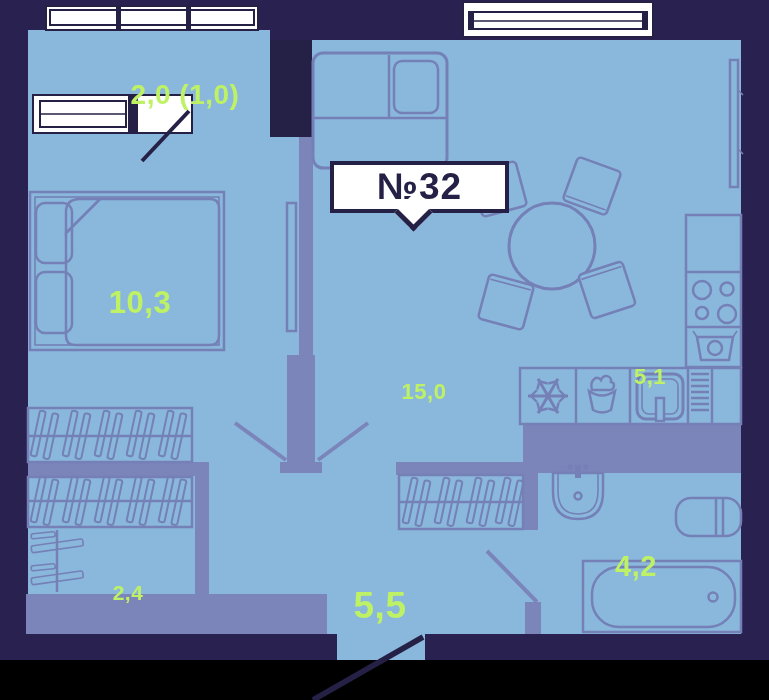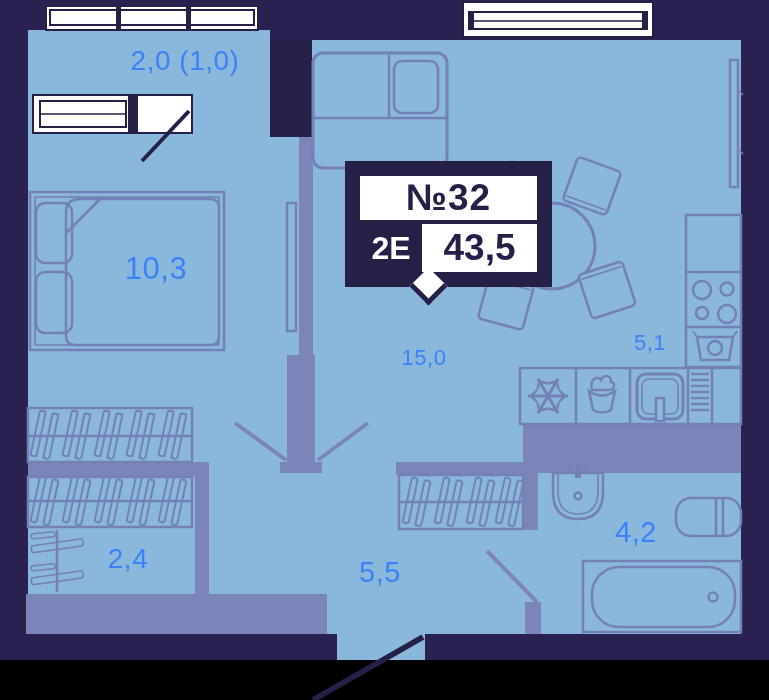--- a/index.html
+++ b/index.html
@@ -10,32 +10,32 @@
   .navy-base{position:absolute;left:0;top:0;width:769px;height:660px;background:#292150;}
   .floor{position:absolute;background:#8ab8dc;}
   .f-balcony{left:28px;top:30px;width:242px;height:65px;}
   .f-left{left:28px;top:95px;width:280px;height:539px;}
   .f-right{left:308px;top:40px;width:433px;height:594px;}
   .f-entry{left:337px;top:634px;width:88px;height:26px;}
   .overlay{position:absolute;left:0;top:0;z-index:3;}
   .labels{position:absolute;left:0;top:0;width:769px;height:700px;z-index:5;pointer-events:none;}
   .room-label{
     position:absolute;transform:translate(-50%,-50%);
-    color:#3b82f6;font-weight:400;letter-spacing:.5px;white-space:nowrap;
+    color:#bef264;font-weight:700;letter-spacing:.5px;white-space:nowrap;margin-top:34px;
   }
   .lab-balcony{left:185px;top:61px;font-size:28px;}
-  .lab-bedroom{left:156px;top:269px;font-size:31px;}
+  .lab-bedroom{left:140px;top:269px;font-size:31px;}
   .lab-living{left:424px;top:358px;font-size:22px;}
   .lab-kitchen{left:650px;top:343px;font-size:22px;}
-  .lab-wardrobe{left:128px;top:559px;font-size:28px;}
-  .lab-hallway{left:380px;top:572px;font-size:29px;}
+  .lab-wardrobe{left:128px;top:559px;font-size:21px;}
+  .lab-hallway{left:380px;top:572px;font-size:37px;}
   .lab-bathroom{left:636px;top:532px;font-size:29px;text-align:center;}
   .badge{
-    position:absolute;left:330px;top:161px;width:207px;z-index:6;
-    background:#252046;padding:15px;box-sizing:border-box;margin-left:15px;
+    position:absolute;left:330px;top:161px;width:179px;z-index:6;
+    background:#252046;padding:4px;box-sizing:border-box;
   }
   .badge-top{
     height:44px;background:#fff;display:flex;align-items:center;justify-content:center;
     color:#252046;font-weight:700;font-size:37px;letter-spacing:1px;
   }
   .badge-bottom{display:flex;height:48px;margin-top:4px;}
   .badge-type{
     width:62px;display:flex;align-items:center;justify-content:center;
     color:#fff;font-weight:700;font-size:32px;
   }
@@ -291,19 +291,15 @@
     <div class="room-label lab-bedroom">10,3</div>
     <div class="room-label lab-living">15,0</div>
     <div class="room-label lab-kitchen">5,1</div>
     <div class="room-label lab-wardrobe">2,4</div>
     <div class="room-label lab-hallway">5,5</div>
     <div class="room-label lab-bathroom">4,2</div>
   </div>
 
   <div class="badge">
     <div class="badge-top">№32</div>
-    <div class="badge-bottom">
-      <div class="badge-type">2Е</div>
-      <div class="badge-area">43,5</div>
-    </div>
     <div class="badge-tail"></div>
   </div>
 </div>
 
 </body></html>

